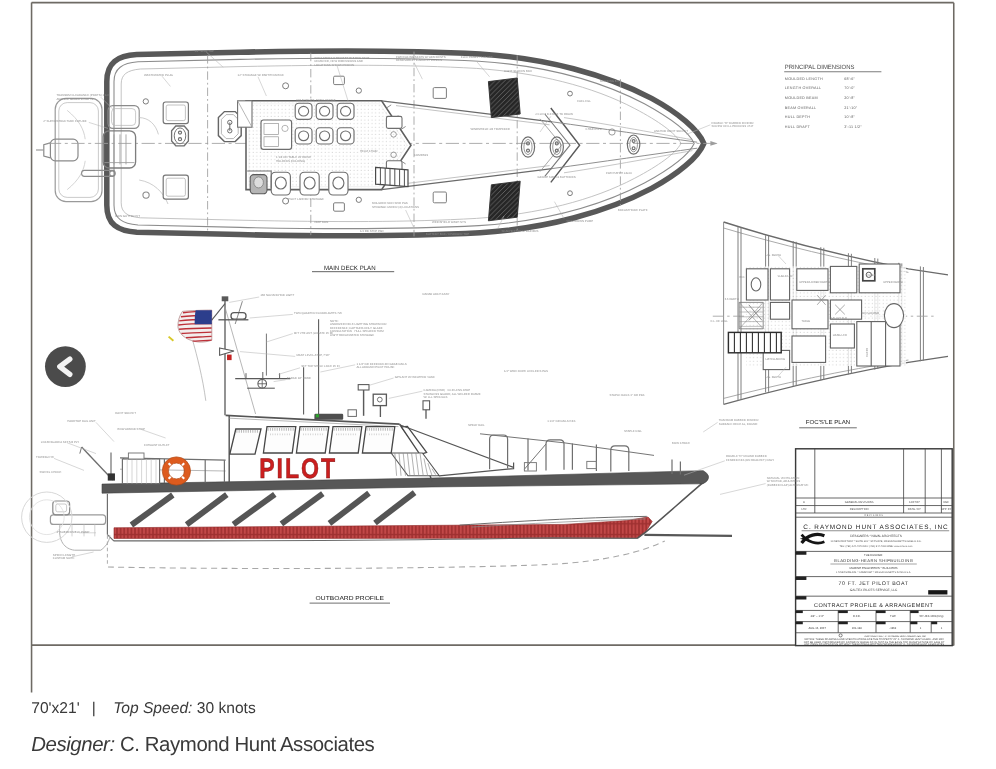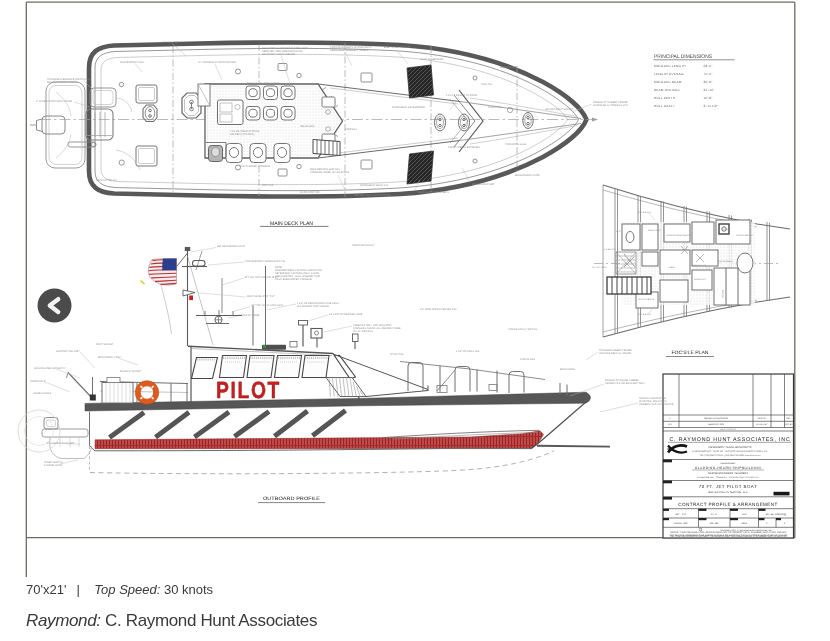--- a/index.html
+++ b/index.html
@@ -677,14 +677,14 @@
 <text x="120" y="372">EXHAUST OUTLET</text>
 <text x="96" y="345">DAVIT SOCKET</text>
 </g>
 
 <g id="navbtn">
 <circle cx="54.5" cy="305.5" r="17" fill="#4b4b4b"></circle>
 <polyline points="58.2,299.2 49.8,305.6 58.2,312" fill="none" stroke="#f3f3f3" stroke-width="4.4" stroke-linecap="round" stroke-linejoin="round"></polyline>
 </g>
 </svg>
 <div class="cap1">70'x21'    |      <span class="it">Top Speed:</span> 30 knots</div>
-<div class="cap2"><span class="it">Raymond:</span> C. Raymond Hunt Associates</div>
+<div class="cap2"><span class="it">Designer:</span> C. Raymond Hunt Associates</div>
 </div>
 
 </body></html>

